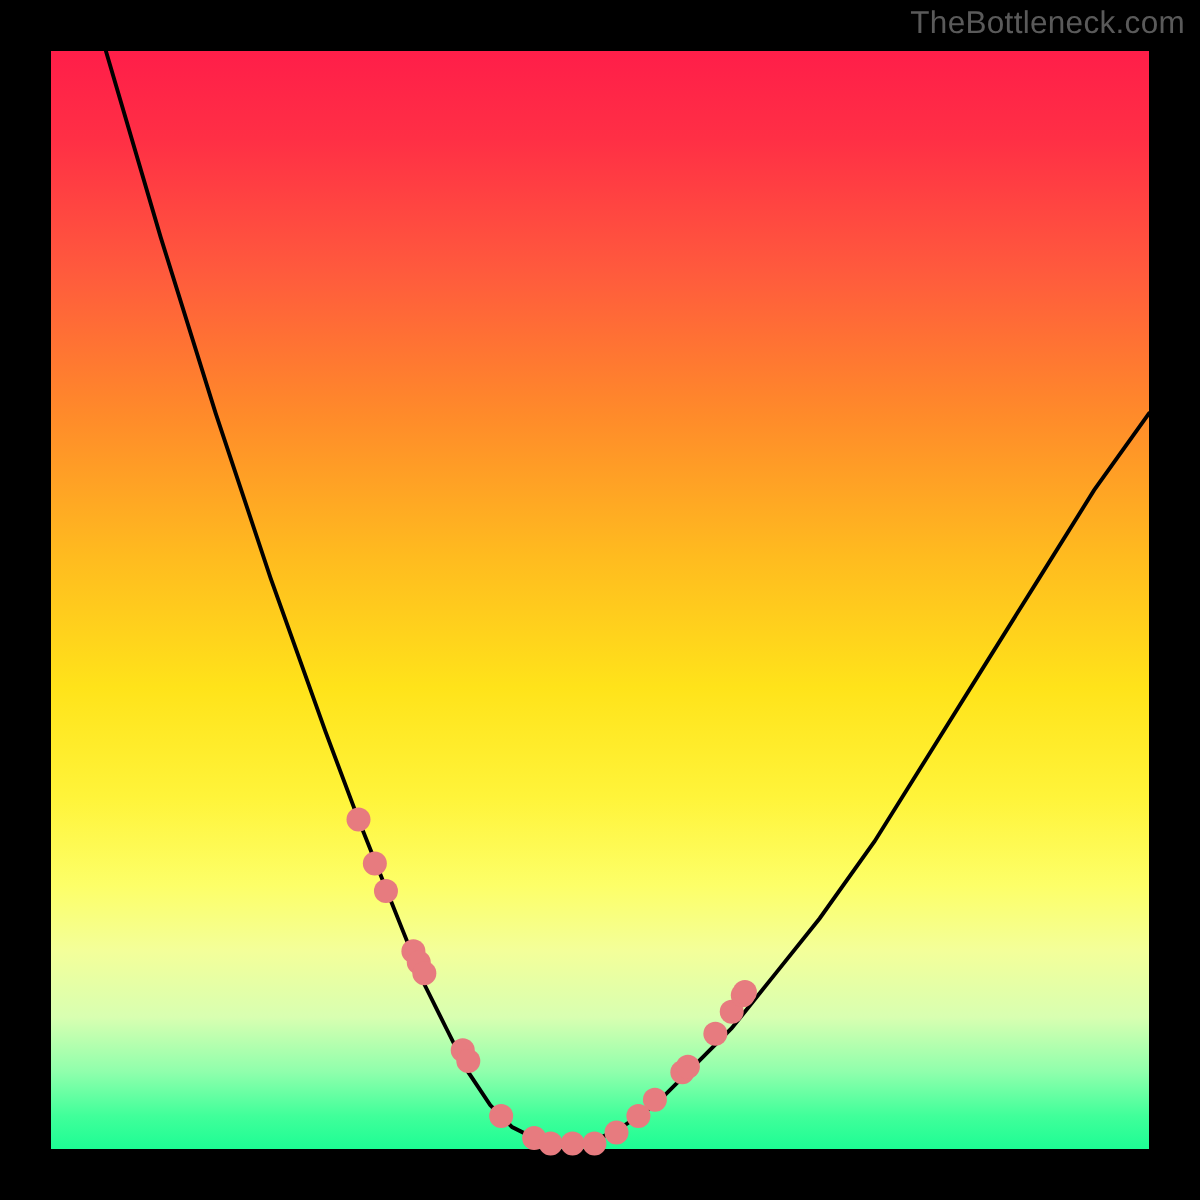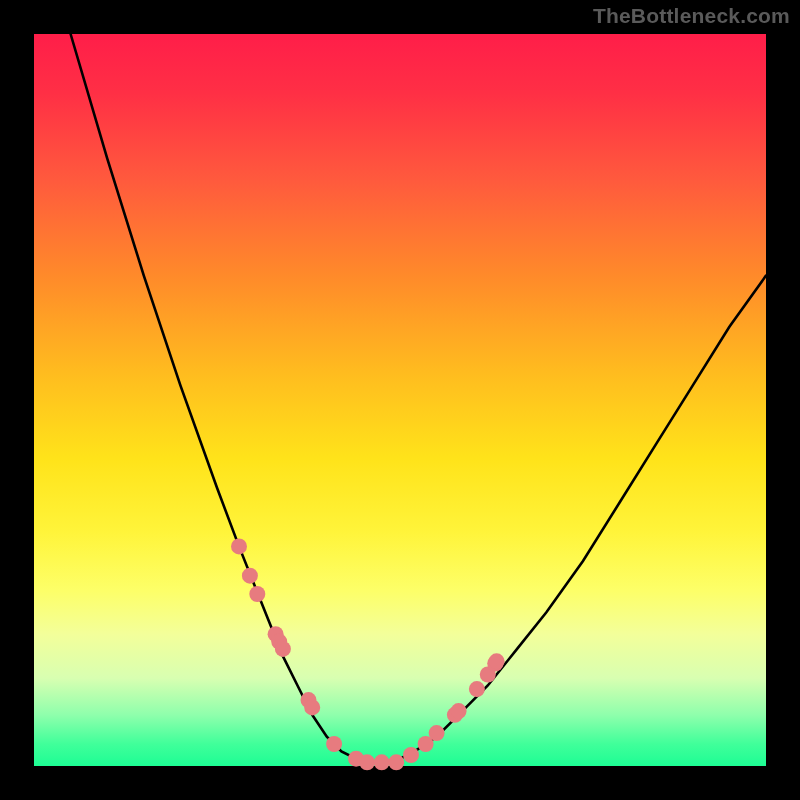--- a/index.html
+++ b/index.html
@@ -42,21 +42,21 @@
       #40ff9a 97%,
       #1dfd94 100%
     );
   }
   .watermark {
     position: absolute;
     top: 4px;
     right: 10px;
     color: #5a5a5a;
     font-size: 21px;
-    font-weight: 700;
+    font-weight: 400;
     letter-spacing: 0.2px;
     user-select: none;
   }
   svg.curve {
     position: absolute;
     left: 0;
     top: 0;
     width: 732px;
     height: 732px;
     overflow: visible;

